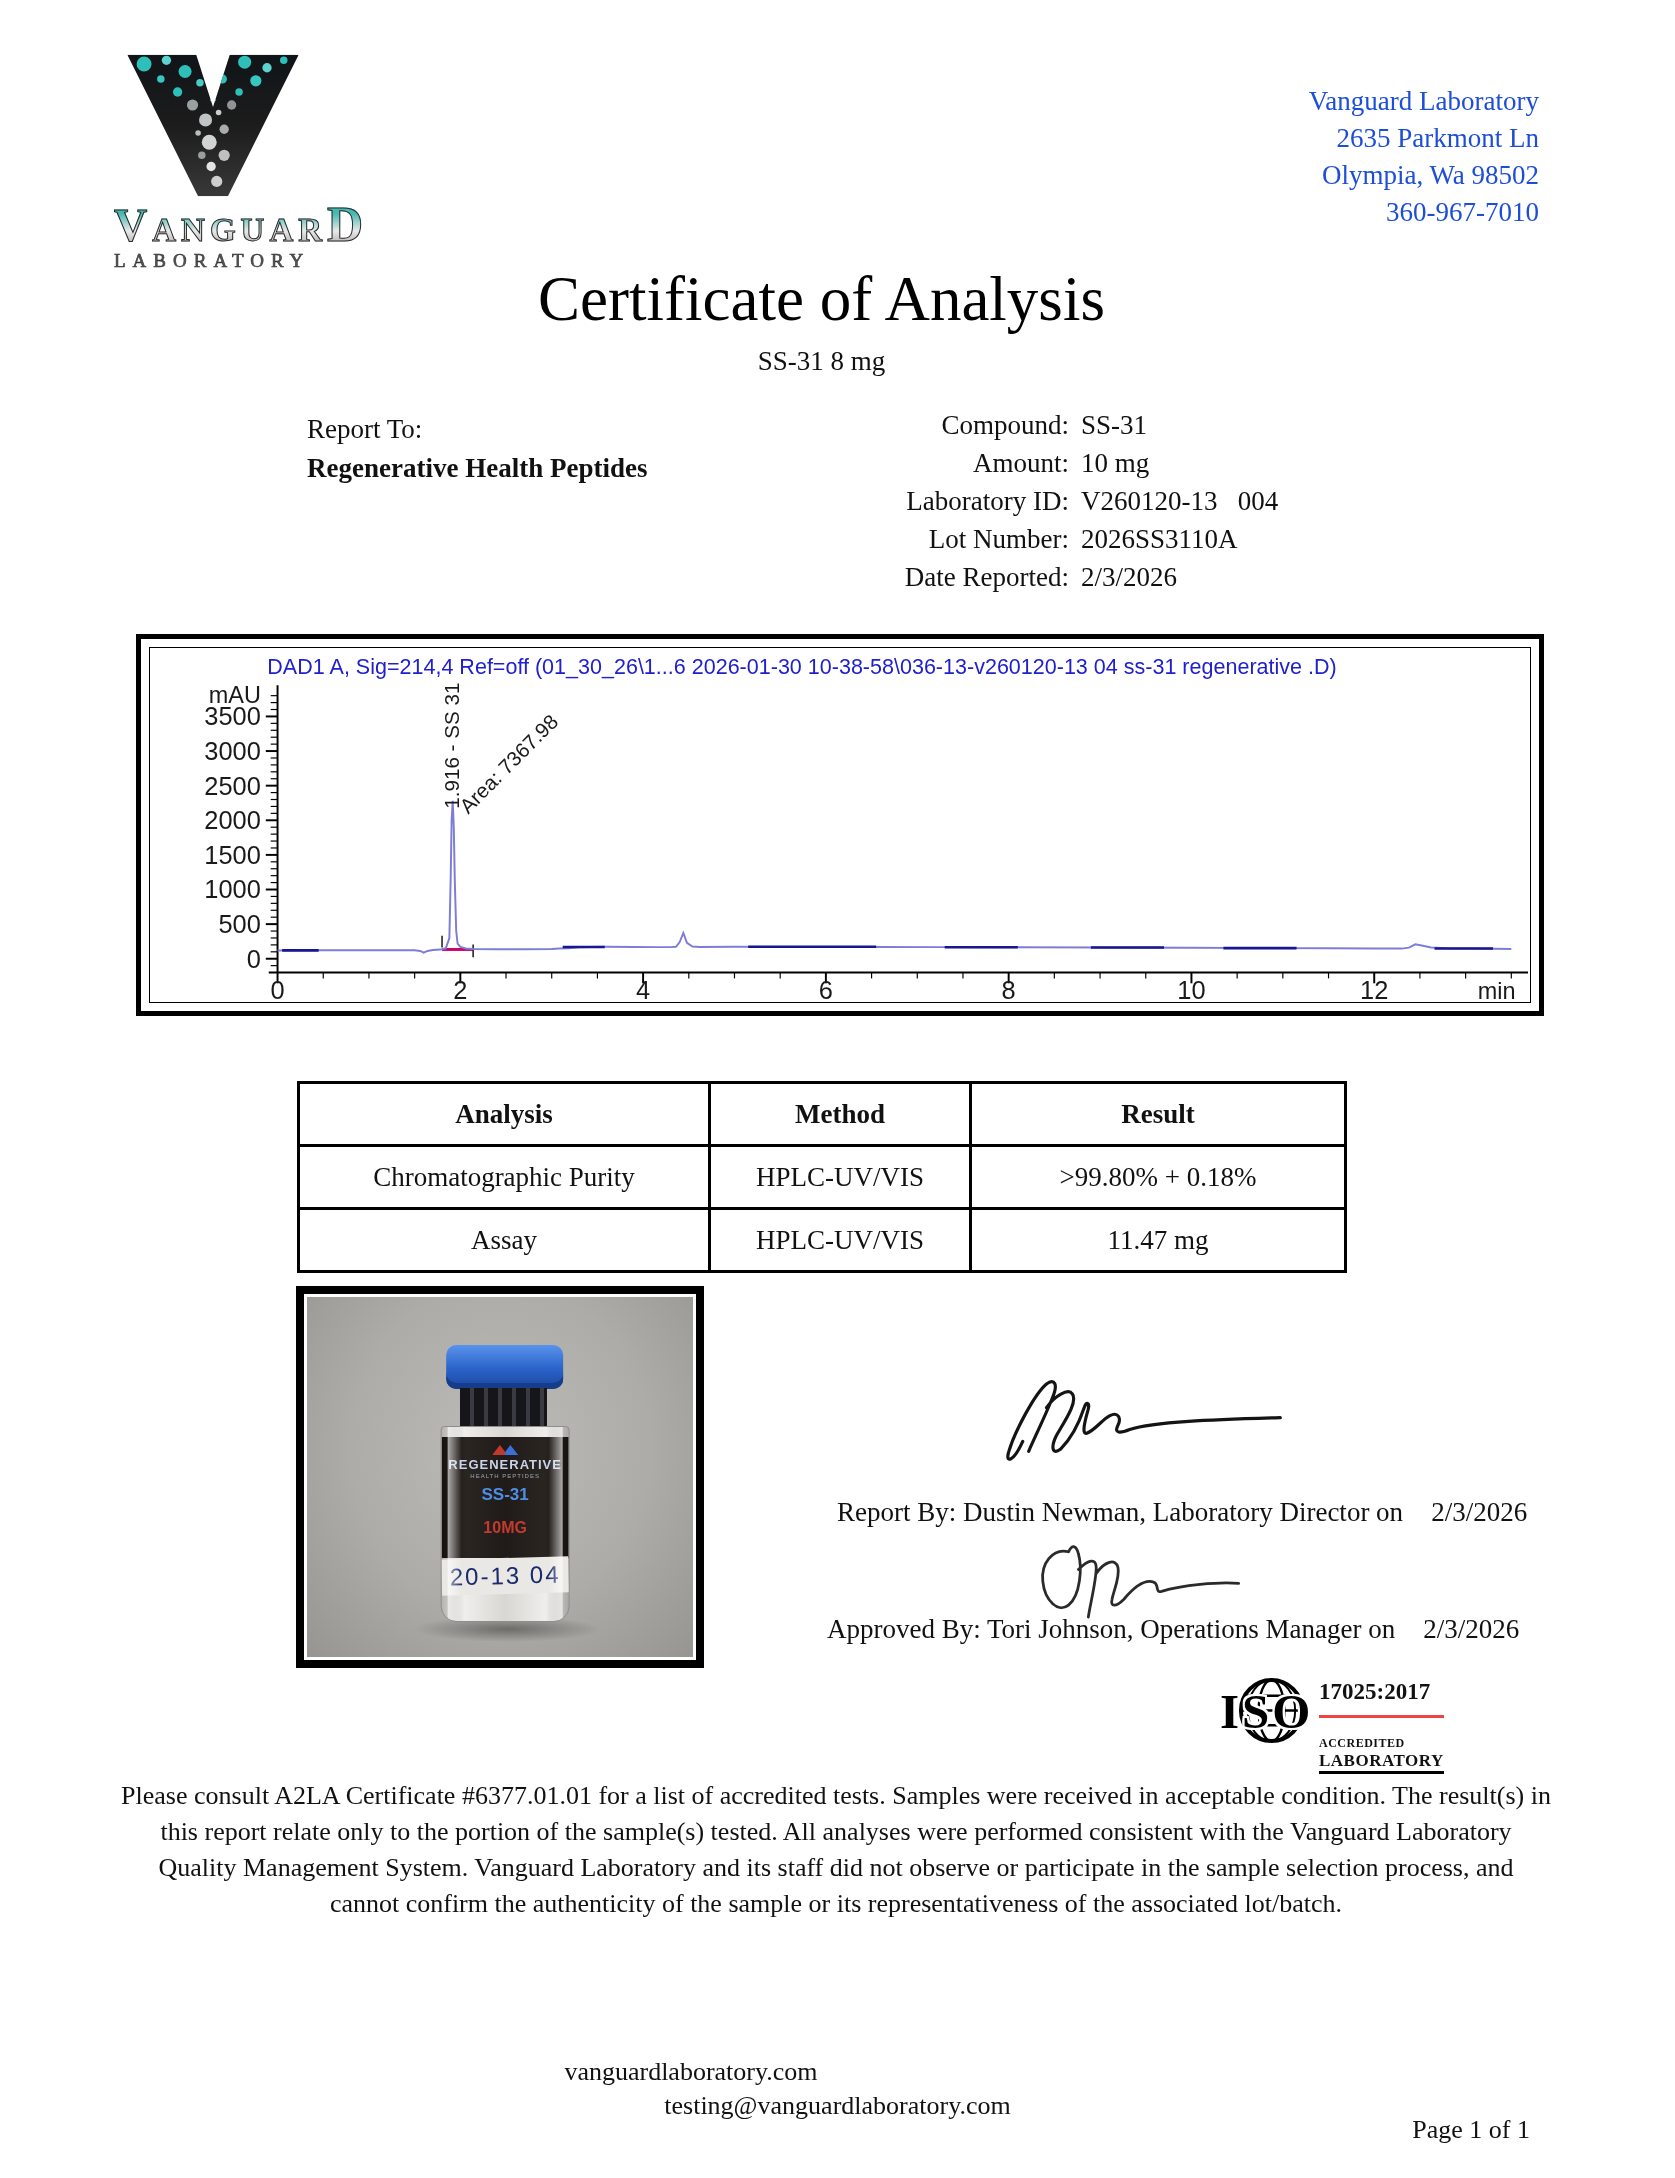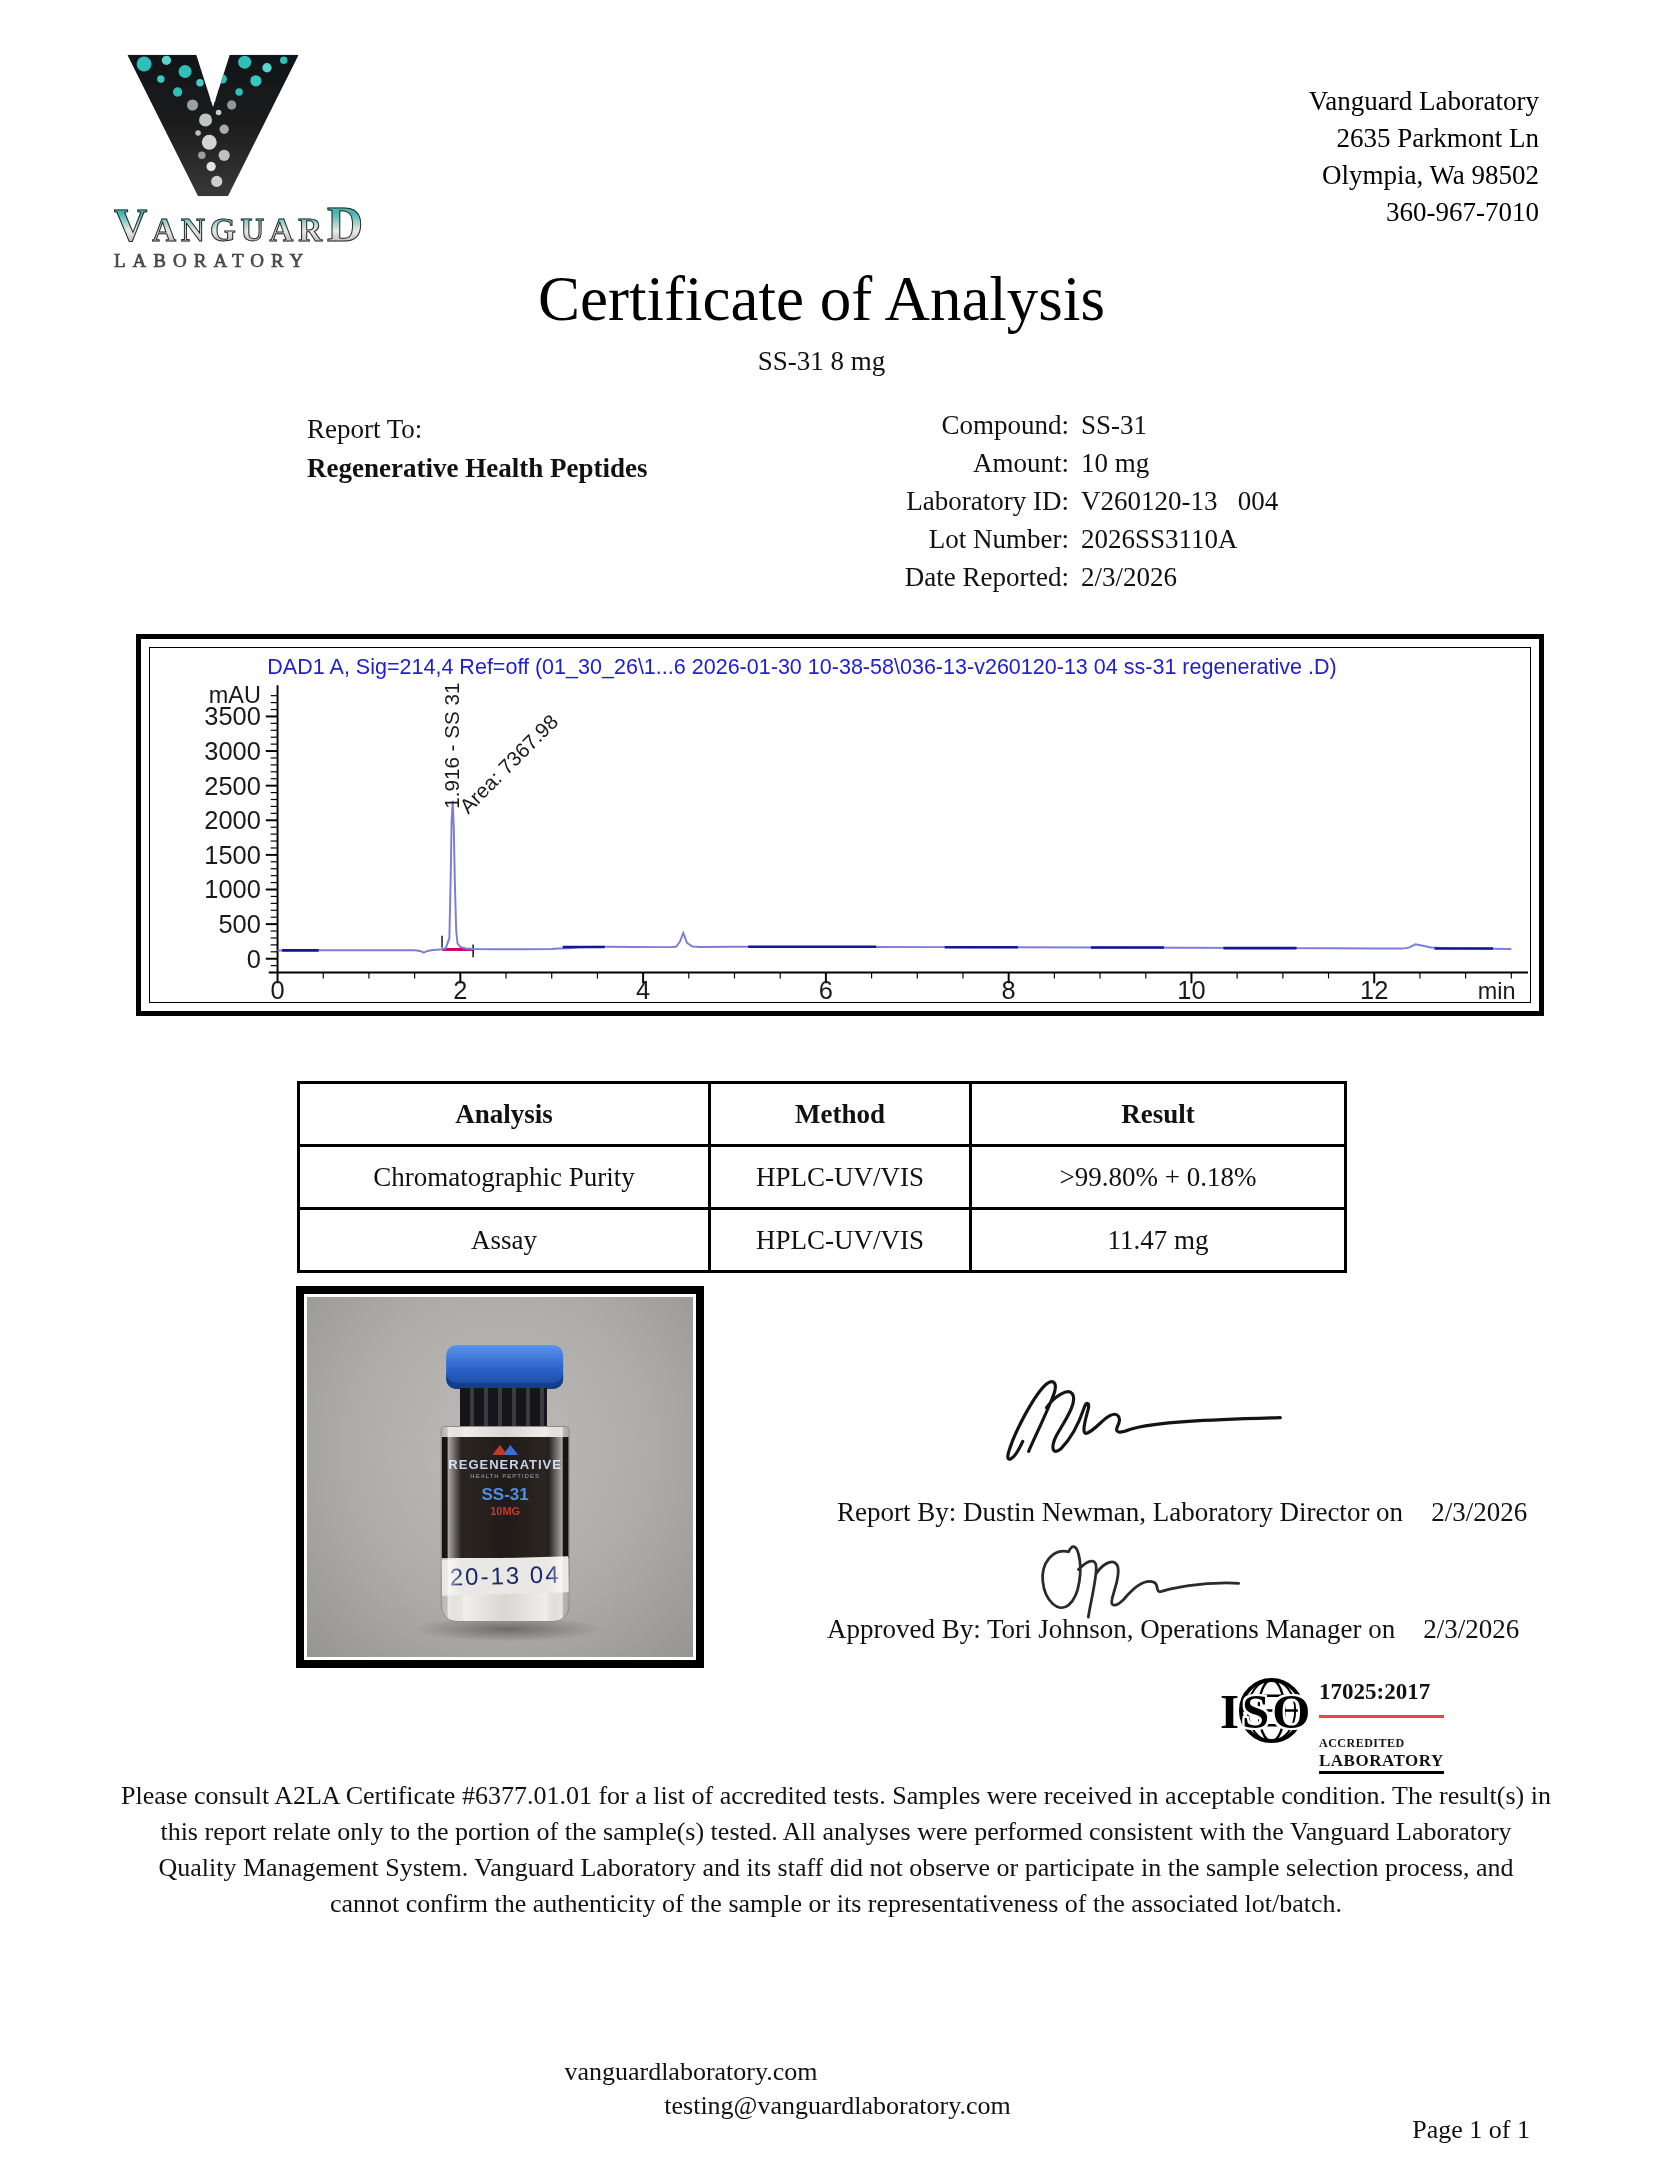--- a/index.html
+++ b/index.html
@@ -13,21 +13,21 @@
     background:linear-gradient(#45b8b1 18%, #e9e9e9 52%, #8a8a8a 95%);
     -webkit-background-clip:text;background-clip:text;
     -webkit-text-fill-color:transparent;-webkit-text-stroke:1px #2a2a2a;}
   .logo-word .big1{font-size:46px;}
   .logo-word .mid{font-size:33px;}
   .logo-word .big2{font-size:50px;}
   .logo-sub{font-size:19px;letter-spacing:7px;color:#555;margin-top:-6px;
     -webkit-text-stroke:0.6px #333;}
 
   
-  .address{right:136px;top:83px;text-align:right;font-size:27px;line-height:37px;color:#000000;}
+  .address{right:136px;top:83px;text-align:right;font-size:27px;line-height:37px;color:#1d4ed8;}
 
   
   .doc-title{left:0;top:263px;width:1643px;text-align:center;font-size:63px;color:#000;}
   .doc-subtitle{left:0;top:346px;width:1643px;text-align:center;font-size:27px;}
 
   
   .report-to{left:307px;top:410px;font-size:27px;line-height:39px;}
   .report-to .bold{font-weight:bold;}
   .info-grid{left:614px;top:410px;width:782px;font-size:27px;}
   .info-row{display:flex;height:38px;align-items:baseline;}
@@ -59,21 +59,21 @@
      background:linear-gradient(90deg,#b7b5b1,#efeeec 18%,#d9d7d3 50%,#efeeec 82%,#a9a7a3);
      border:1px solid #8f8d89;border-radius:4px 4px 16px 16px;overflow:hidden;}
   .vial-label{position:absolute;left:0;top:10px;width:100%;height:121px;
      background:linear-gradient(90deg,#17120f,#2b2522 20%,#201b18 50%,#2b2522 80%,#17120f);
      text-align:center;font-family:"Liberation Sans",sans-serif;}
   .vial-logo{width:26px;height:10px;margin:8px auto 2px;
      background:linear-gradient(100deg,#c0392b 45%,#3a6fd8 55%);clip-path:polygon(0 100%,30% 0,50% 70%,70% 0,100% 100%);}
   .vial-brand{font-size:13px;font-weight:bold;color:#c8d4ec;letter-spacing:1px;}
   .vial-brand-sub{font-size:6px;color:#9aa4b8;letter-spacing:1px;margin-top:1px;}
   .vial-compound{font-size:17px;font-weight:bold;color:#4d8fe6;margin-top:6px;}
-  .vial-amount{font-size:11px;font-weight:bold;color:#c23b2e;margin-top:0;}
+  .vial-amount{font-size:16px;font-weight:bold;color:#c23b2e;margin-top:14px;}
   .vial-strip{position:absolute;left:0;top:131px;width:100%;height:36px;background:#eae8e4;
      display:flex;align-items:center;justify-content:center;transform:rotate(-1.5deg);
      font-family:"Liberation Sans",sans-serif;font-size:24px;color:#1a2a6c;letter-spacing:2px;}
   .vial-reflect-l,.vial-reflect-r{position:absolute;top:0;width:14px;height:100%;
      background:linear-gradient(90deg,rgba(255,255,255,.65),rgba(255,255,255,0));}
   .vial-reflect-l{left:6px;} .vial-reflect-r{right:6px;transform:scaleX(-1);}
 
   
   .sig-svg{position:absolute;}
   .sign-line{position:absolute;font-size:27px;display:flex;gap:28px;align-items:baseline;}

